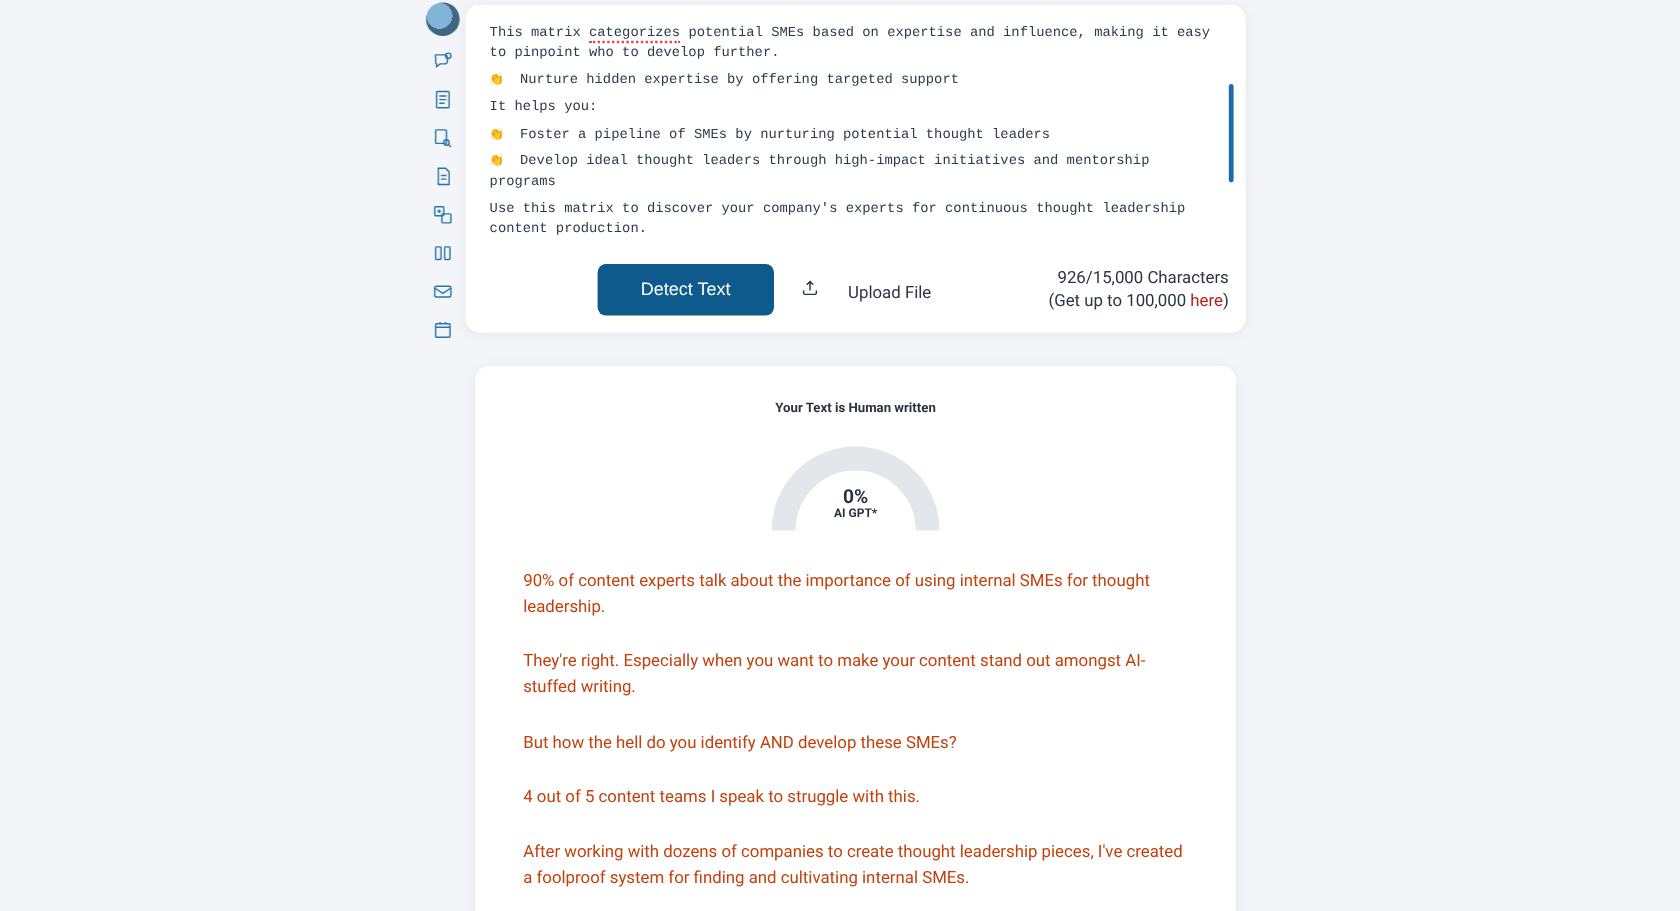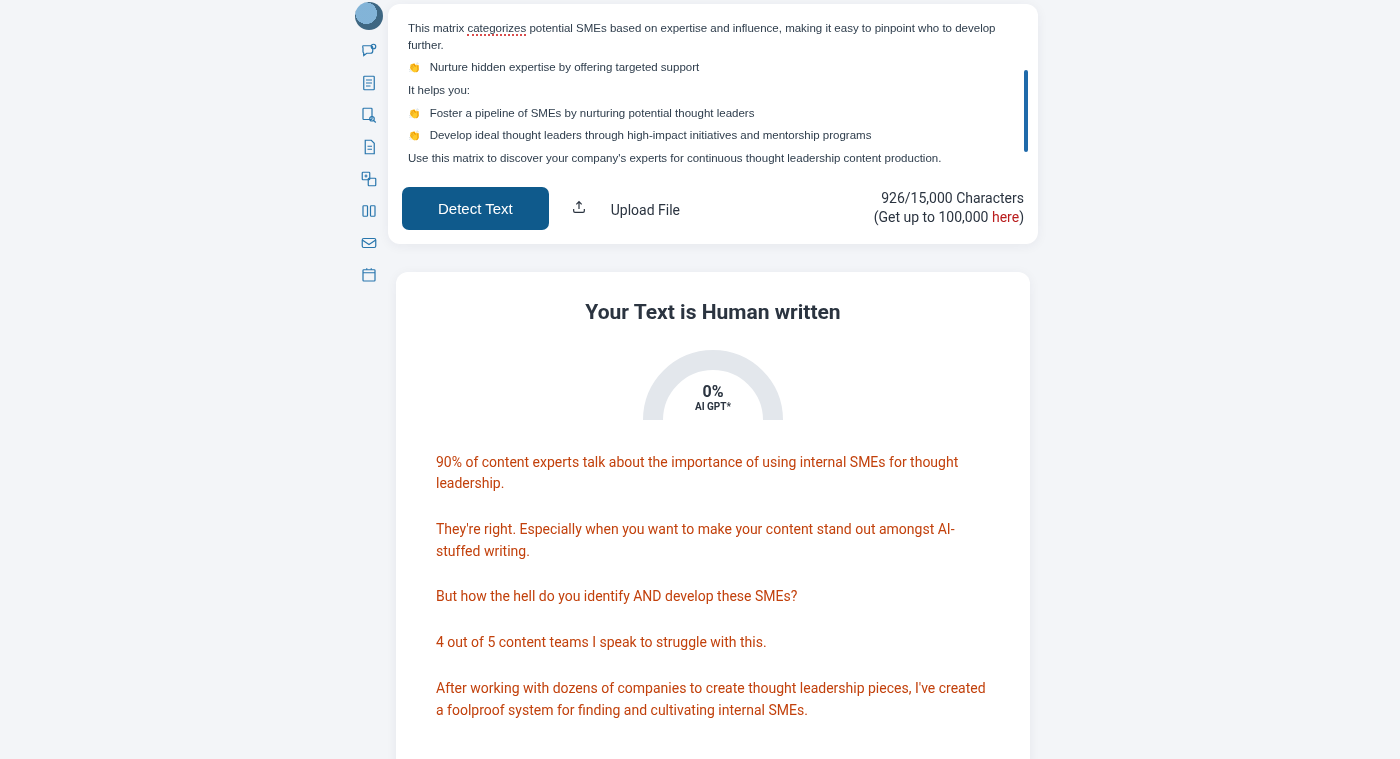--- a/index.html
+++ b/index.html
@@ -45,21 +45,21 @@
   width: 650px;
 }
 .input-card {
   background: #fff;
   border-radius: 12px;
   box-shadow: 0 2px 12px rgba(30,40,60,0.06);
   padding: 8px 14px 14px 14px;
   margin-top: 4px;
 }
 .editor {
-  font-family: Liberation Sans, sans-serif;
+  font-family: Liberation Mono, monospace;
   font-size: 11.5px;
   line-height: 1.45;
   color: #2d3c4b;
   padding: 8px 6px 10px 6px;
   min-height: 130px;
   border-right: 6px solid transparent;
   position: relative;
 }
 .editor::after {
   content: "";
@@ -82,20 +82,21 @@
 }
 .detect-btn {
   background: #0f5a8c;
   color: #fff;
   border: none;
   border-radius: 7px;
   font-size: 15px;
   font-weight: 500;
   padding: 13px 36px;
   cursor: pointer;
+  margin-left: 96px;
 }
 .upload {
   display: flex;
   align-items: flex-end;
   gap: 24px;
   color: #2b3440;
   font-size: 14px;
   cursor: pointer;
 }
 .upload svg { width: 16px; height: 16px; }
@@ -110,21 +111,21 @@
 .result-card {
   background: #fff;
   border-radius: 12px;
   box-shadow: 0 2px 12px rgba(30,40,60,0.06);
   margin: 28px auto 0 auto;
   width: 634px;
   padding: 28px 40px 40px 40px;
 }
 .result-title {
   text-align: center;
-  font-size: 21px;
+  font-size: 11px;
   font-weight: 700;
   color: #2b3440;
   margin-bottom: 18px;
 }
 .gauge {
   width: 150px;
   height: 80px;
   margin: 0 auto 30px auto;
   position: relative;
 }

